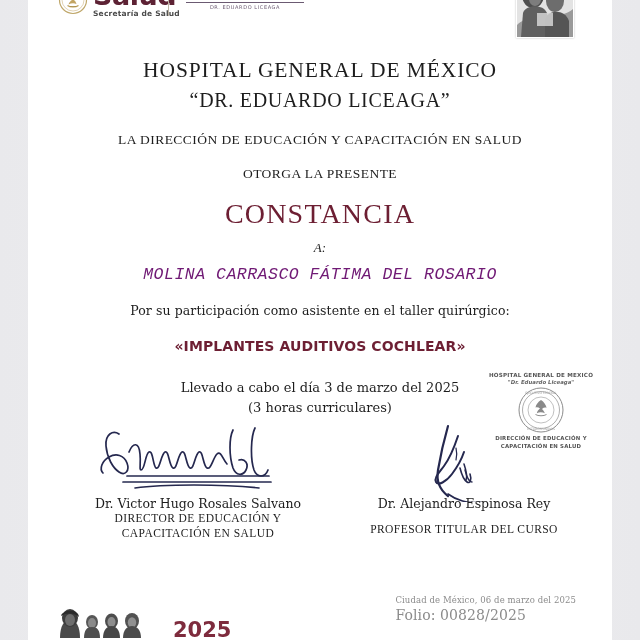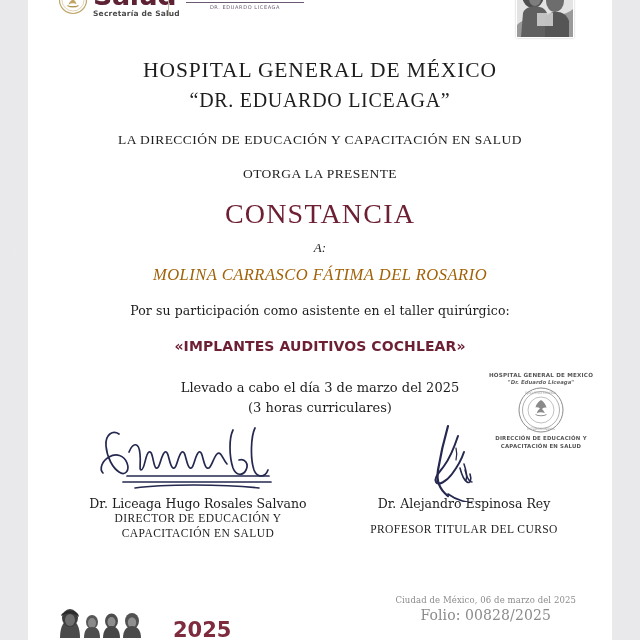--- a/index.html
+++ b/index.html
@@ -173,24 +173,24 @@
     position: absolute; left:0; right:0;
     top: 240px;
     font-family: "Liberation Serif", serif;
     font-style: italic;
     font-size: 13px;
     color: #1d1d1d;
   }
   .t-name {
     position: absolute; left:0; right:0;
     top: 265px;
-    font-family: Liberation Serif, serif;
+    font-family: Liberation Mono, monospace;
     font-style: italic;
     font-size: 16.5px;
-    color: #a16207;
+    color: #701a75;
     letter-spacing: 0.5px;
   }
   .t-por {
     position: absolute; left:0; right:0;
     top: 303px;
     font-family: "DejaVu Serif", serif;
     font-size: 12.5px;
     color: #1d1d1d;
     letter-spacing: 0.1px;
   }
@@ -288,21 +288,21 @@
     line-height: 15px;
     margin-top: 0;
   }
   .sig-right .sig-role { margin-top: 11px; }
 
   
   .footer-right {
     position: absolute;
     right: 36px;
     top: 595px;
-    text-align: center;
+    text-align: left;
     color: #8b8b8b;
     font-family: "DejaVu Serif", serif;
   }
   .foot-city { font-size: 8.5px; letter-spacing: 0.1px; }
   .foot-folio { font-size: 14px; letter-spacing: 0.1px; margin-top: 2px; }
 
   .footer-left {
     position: absolute;
     left: 28px;
     top: 608px;
@@ -414,21 +414,21 @@
             <path d="M36 10 C30 6 22 10 23 22 C24 34 30 44 36 48 C42 52 47 47 44 39 C41 31 33 29 26 33 C19 37 16 45 20 49"></path>
             <path d="M46 28 C50 18 56 18 57 30 C58 40 56 46 58 46 C62 46 62 30 66 28 C70 26 70 42 73 44 C77 46 78 30 82 28 C86 26 86 42 90 44 C94 46 95 30 99 28 C103 26 103 42 107 44 C111 46 112 30 116 28 C120 26 120 42 124 44 C128 46 130 34 134 30 C138 26 140 36 144 40"></path>
             <path d="M150 6 C146 14 146 32 150 44 C153 52 160 52 163 46 C166 40 162 34 156 36"></path>
             <path d="M172 4 C168 12 167 34 171 46 C174 54 182 54 185 46"></path>
             <path d="M44 52 L186 52"></path>
             <path d="M40 58 L188 58"></path>
             <path d="M52 64 C80 60 140 60 176 64"></path>
           </g>
         </svg>
       </div>
-      <div class="sig-name">Dr. Liceaga Hugo Rosales Salvano</div>
+      <div class="sig-name">Dr. Victor Hugo Rosales Salvano</div>
       <div class="sig-role">
         <div>DIRECTOR DE EDUCACIÓN Y</div>
         <div>CAPACITACIÓN EN SALUD</div>
       </div>
     </div>
 
     <div class="sig-block sig-right">
       <div class="sig-ink">
         <svg width="200" height="78" viewBox="0 0 200 78">
           <g fill="none" stroke="#25284f" stroke-linecap="round">

